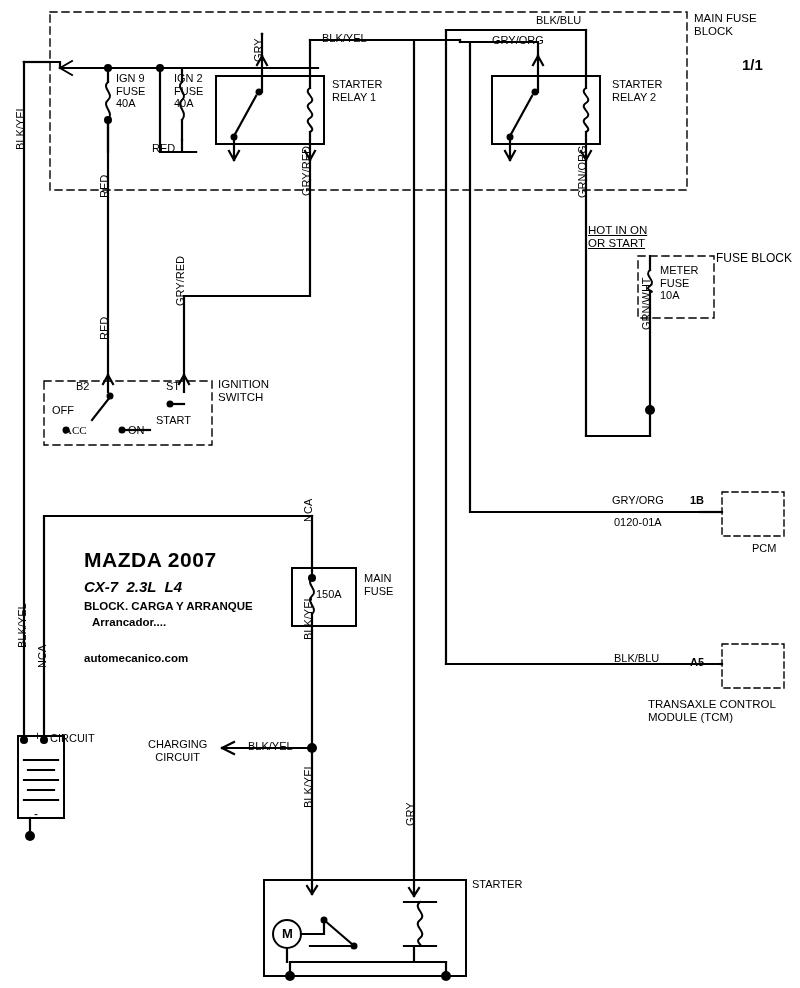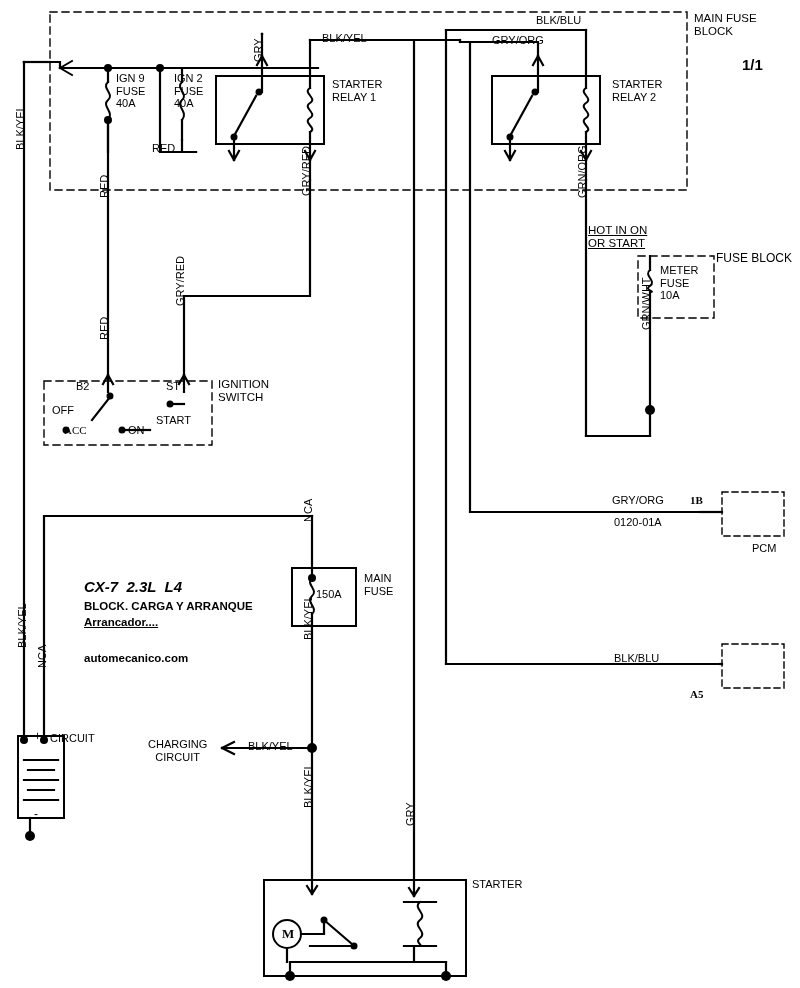--- a/index.html
+++ b/index.html
@@ -1,21 +1,21 @@
 <!DOCTYPE html>
 <html><head>
 <meta charset="utf-8">
 <style>
   html, body { margin:0; padding:0; background:#ffffff; }
   body { width:800px; height:988px; font-family:"Liberation Sans", sans-serif; color:#000; }
   #stage { position:relative; width:800px; height:988px; overflow:hidden; }
   svg { position:absolute; left:0; top:0; }
   .lbl { position:absolute; font-family:"Liberation Sans", sans-serif; font-size:11px; line-height:1.15; white-space:pre; color:#000; }
   .vert { transform-origin:left top; transform:rotate(-90deg); }
-  .b { font-weight:bold;font-family:Liberation Serif, serif; }
+  .b { font-weight:bold; }
   .big { font-size:21px; font-weight:bold; letter-spacing:0.5px; }
   .mid { font-size:15px; font-weight:bold; }
   .sm { font-size:11.5px; font-weight:bold; }
   .pg { font-size:15px; font-weight:bold; }
 </style>
 </head>
 <body>
 
 <div id="stage">
 
@@ -229,25 +229,28 @@
 <div class="lbl" style="left:64px; top:424px;font-family:Liberation Serif, serif;">ACC</div>
 <div class="lbl" style="left:128px; top:424px;">ON</div>
 <div class="lbl" style="left:156px; top:402px;margin-top:12px;">START</div>
 
 <div class="lbl" style="left:612px; top:494px;">GRY/ORG</div>
 <div class="lbl b" style="left:690px; top:494px;">1B</div>
 <div class="lbl" style="left:614px; top:516px;">0120-01A</div>
 <div class="lbl" style="left:752px; top:542px;">PCM</div>
 
 <div class="lbl" style="left:614px; top:652px;">BLK/BLU</div>
-<div class="lbl b" style="left:690px; top:688px;text-align:right;">A5</div>
-
+<div class="lbl b" style="left:690px; top:656px;text-align:right;">A5</div>
+<div class="lbl" style="left:648px; top:698px; font-size:11.5px;">TRANSAXLE CONTROL
+MODULE (TCM)</div>
+
+<div class="lbl big" style="left:84px; top:548px;">MAZDA 2007</div>
 <div class="lbl mid" style="left:84px; top:578px;font-style:italic;">CX-7  2.3L  L4</div>
 <div class="lbl sm" style="left:84px; top:600px;">BLOCK. CARGA Y ARRANQUE</div>
-<div class="lbl sm" style="left:84px; top:616px;text-decoration:underline;">Arrancador....</div>
+<div class="lbl sm" style="left:92px; top:616px;">Arrancador....</div>
 <div class="lbl sm" style="left:84px; top:632px;margin-top:20px;">automecanico.com</div>
 
 <div class="lbl vert" style="left:302px; top:522px;">NCA</div>
 <div class="lbl vert" style="left:36px; top:668px;">NCA</div>
 <div class="lbl vert" style="left:16px; top:648px;">BLK/YEL</div>
 
 <div class="lbl" style="left:364px; top:572px;">MAIN
 FUSE</div>
 <div class="lbl" style="left:316px; top:588px;">150A</div>
 

